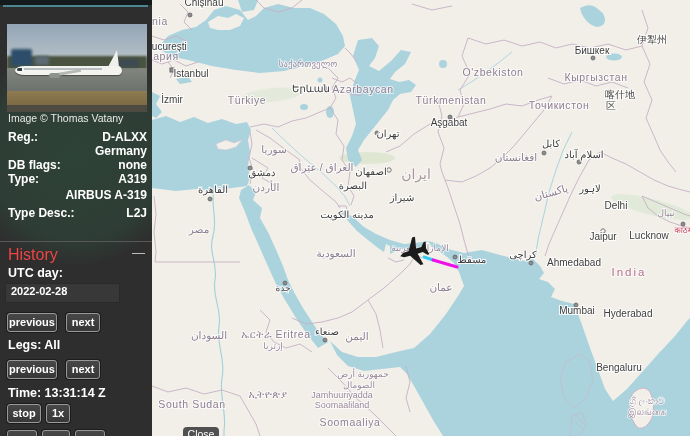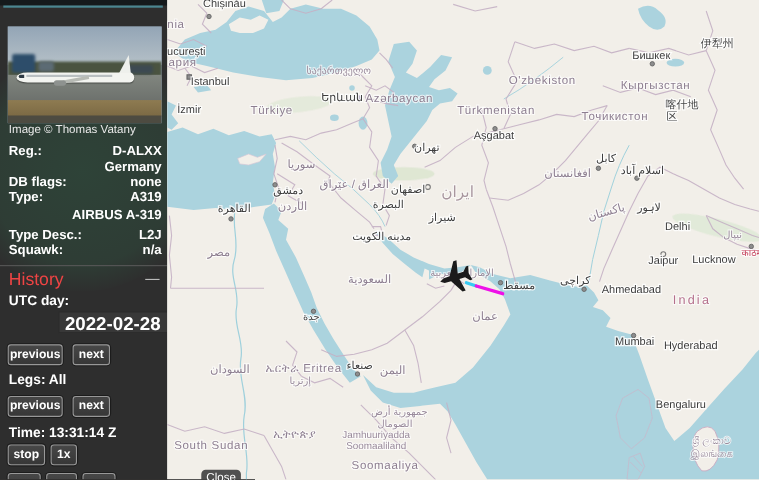--- a/index.html
+++ b/index.html
@@ -24,21 +24,21 @@
   .wing{position:absolute;left:36%;top:53%;width:17%;height:3%;background:#b7bab4;transform:rotate(-10deg);}
   .engine{position:absolute;left:30%;top:56%;width:8%;height:5%;background:#8e928f;border-radius:3px;}
   .credit{position:absolute;left:8px;top:112px;font-size:10.5px;color:#e9e9e9;}
   .inforow{position:absolute;left:8px;right:5px;height:14px;font-size:12px;font-weight:bold;}
   .inforow .lab{position:absolute;left:0;top:0;color:#fff;}
   .inforow .val{position:absolute;right:0;top:0;color:#fff;text-align:right;}
   .sb-sep{position:absolute;left:0;top:241px;width:152px;border-top:1px solid #585858;}
   .hist-title{position:absolute;left:8px;top:246px;font-size:16px;font-weight:normal;color:#ef4444;}
   .hist-dash{position:absolute;right:7px;top:245px;font-size:13px;color:#cfcfcf;cursor:pointer;}
   .sb-label{position:absolute;left:8px;font-size:12.5px;font-weight:bold;color:#fff;}
-  .datefield{position:absolute;left:5px;top:283px;width:108px;height:17px;background:#383838;border:1px solid #2a2a2a;color:#fff;font-size:17px;font-weight:bold;padding:1px 0 0 5px;margin-left:48px;}
+  .datefield{position:absolute;left:5px;top:283px;width:108px;height:17px;background:#383838;border:1px solid #2a2a2a;color:#fff;font-size:11px;font-weight:bold;padding:1px 0 0 5px;}
   .btn{position:absolute;background:linear-gradient(#474747,#373737);border:1px solid #989898;border-radius:3px;color:#fff;font-size:11px;text-align:center;box-shadow:0 0 0 1px #1c1c1c;padding:2px 0 3px 0;cursor:pointer;font-weight:bold;}
   
   .map{position:absolute;left:152px;top:0;width:538px;height:436px;background:#f2efe9;overflow:hidden;}
   svg text{text-anchor:middle;}
   .ml-city{font:10px "Liberation Sans",sans-serif;fill:#3d3d3d;paint-order:stroke;stroke:rgba(255,255,255,.85);stroke-width:2.2px;}
   .ml-citysm{font:9px "Liberation Sans",sans-serif;fill:#4a4a4a;paint-order:stroke;stroke:rgba(255,255,255,.85);stroke-width:2px;}
   .ml-country{font:10.5px "Liberation Sans",sans-serif;fill:#8d7e90;letter-spacing:.6px;paint-order:stroke;stroke:rgba(255,255,255,.7);stroke-width:2px;}
   .ml-countrysm{font:9px "Liberation Sans",sans-serif;fill:#98899a;paint-order:stroke;stroke:rgba(255,255,255,.7);stroke-width:1.8px;}
   .ml-countrylg{font:14px "Liberation Sans",sans-serif;fill:#a8969e;letter-spacing:1px;paint-order:stroke;stroke:rgba(255,255,255,.6);stroke-width:2px;}
   .ml-pink{font:11.5px "Liberation Sans",sans-serif;fill:#b5708c;letter-spacing:2px;paint-order:stroke;stroke:rgba(255,255,255,.7);stroke-width:2px;}
@@ -90,24 +90,20 @@
         <span class="lab">Type:</span>
         <span class="val">A319</span>
       </div>
     <div class="inforow" style="top:188px;">
         <span class="lab"></span>
         <span class="val">AIRBUS A-319</span>
       </div>
     <div class="inforow" style="top:206px;">
         <span class="lab">Type Desc.:</span>
         <span class="val">L2J</span>
-      </div>
-    <div class="inforow" style="top:220px;">
-        <span class="lab">Squawk:</span>
-        <span class="val">n/a</span>
       </div>
 
     <div class="sb-sep"></div>
     <div class="hist-title">History</div>
     <div class="hist-dash">—</div>
 
     <div class="sb-label" style="top:266px;">UTC day:</div>
     <div class="datefield">2022-02-28</div>
 
     <div class="btn" style="left:7px;top:313px;width:48px;">previous</div>

